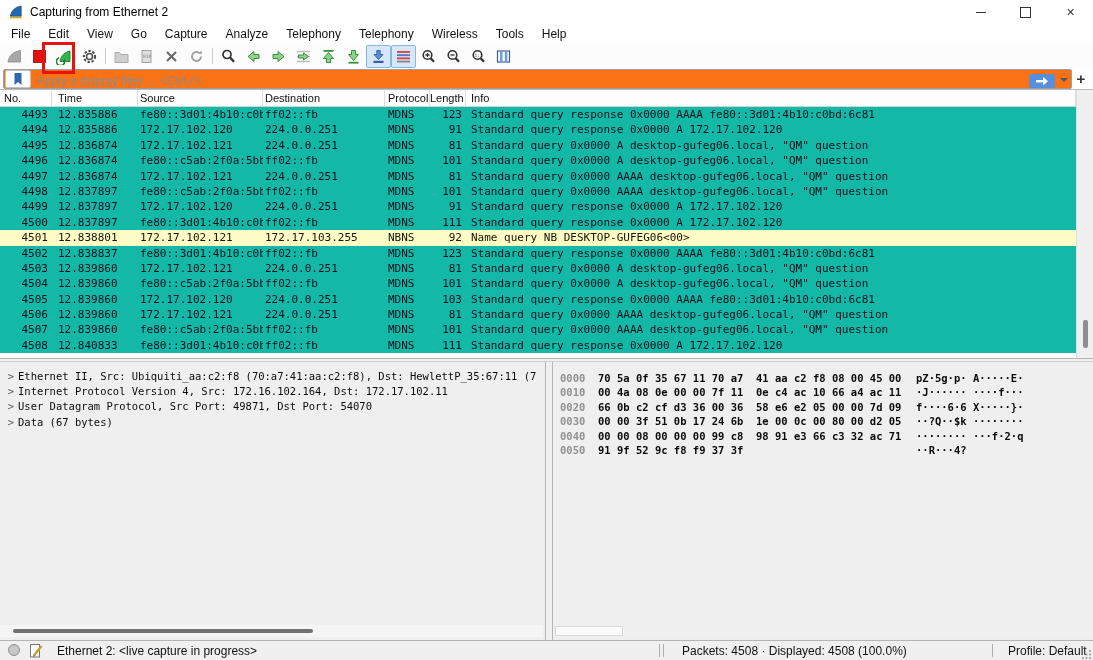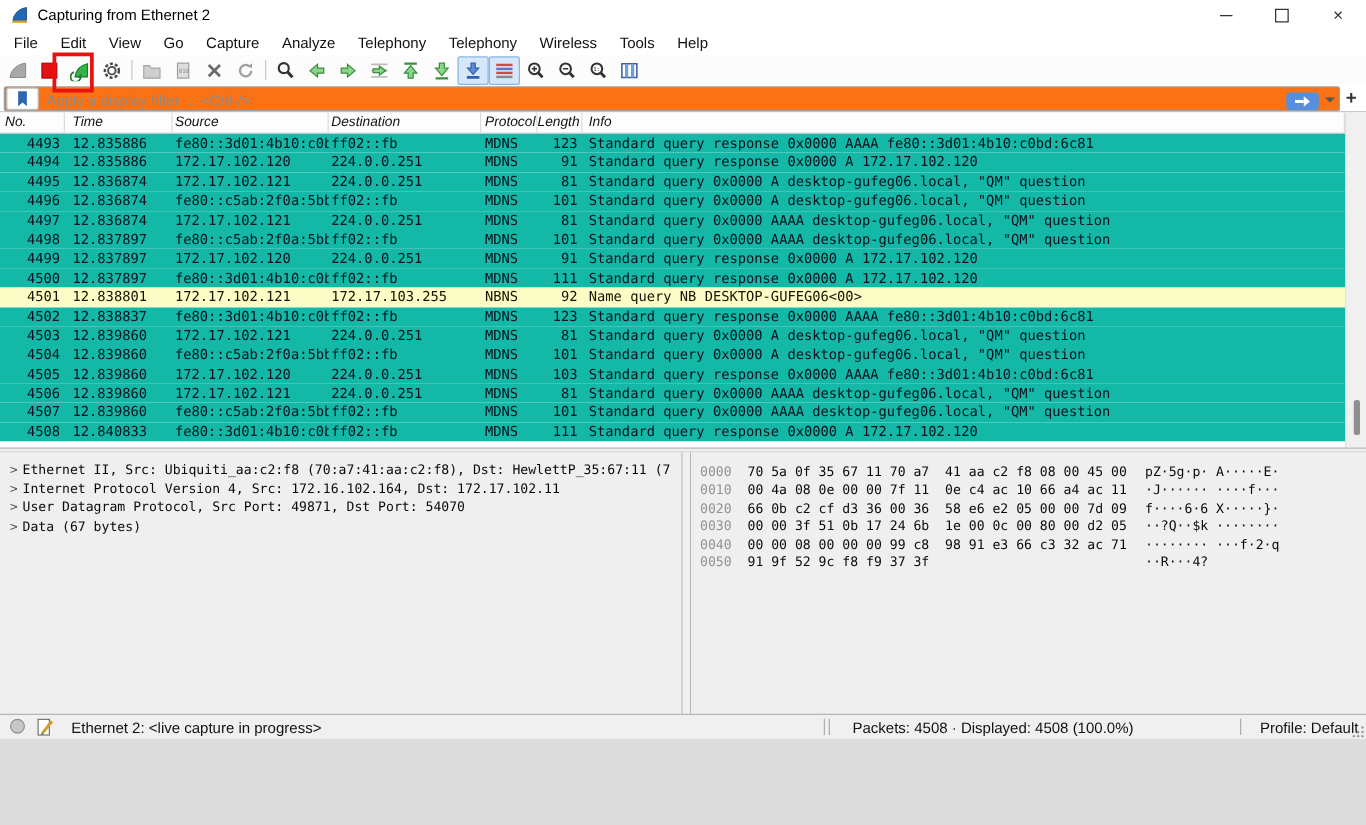--- a/index.html
+++ b/index.html
@@ -1,16 +1,16 @@
 <!DOCTYPE html>
 <html><head>
 <meta charset="utf-8">
 <style>
   html,body{margin:0;padding:0;background:#dcdcdc;}
-  .window{position:relative;width:1093px;height:591px;background:#ffffff;
+  .window{position:relative;width:1093px;height:660px;background:#ffffff;
     font-family:"Liberation Sans",sans-serif;outline:1px solid #9a9a9a;overflow:hidden;}
   
   .titlebar{position:absolute;left:0;top:0;width:100%;height:24px;background:#fff;display:flex;align-items:center;}
   .app-icon{width:16px;height:16px;margin:0 6px 0 8px;}
   .title-text{font-size:12px;color:#000;}
   .win-btns{position:absolute;right:0;top:0;height:24px;display:flex;}
   .win-btn{width:45px;height:24px;display:flex;align-items:center;justify-content:center;color:#333;}
   .glyph-min{width:10px;height:1px;background:#333;}
   .glyph-max{width:9px;height:9px;border:1px solid #333;}
   .glyph-close{font-size:14px;line-height:14px;color:#333;}
@@ -28,21 +28,21 @@
   .filter-box{flex:1;height:18px;border:1px solid #9f9f9f;border-radius:2px;background:#f97316;display:flex;align-items:flex-end;}
   .bm-btn{width:24px;height:16px;margin-left:1px;border:1px solid #c4c4c4;border-radius:2px;display:flex;align-items:center;justify-content:center;background:#fff;flex:none;}
   .filter-input{flex:1;border:0;outline:none;font-size:12px;color:#444;padding:0 0 0 6px;background:transparent;font-family:"Liberation Sans",sans-serif;}
   .filter-input::placeholder{color:#8a8a8a;opacity:1;}
   .apply-btn{width:26px;height:14px;background:#568fdd;border-radius:3px;display:flex;align-items:center;justify-content:center;margin-right:2px;flex:none;}
   .caret-btn{width:14px;height:16px;display:flex;align-items:center;justify-content:center;flex:none;}
   .caret{width:0;height:0;border-left:4px solid transparent;border-right:4px solid transparent;border-top:4px solid #555;}
   .plus-btn{width:18px;height:18px;display:flex;align-items:center;justify-content:center;font-size:15px;font-weight:bold;color:#333;flex:none;}
   
   .packet-list{position:absolute;left:0;top:90px;width:100%;height:268px;background:#fff;overflow:hidden;}
-  .plheader{display:flex;height:16px;border-bottom:1px solid #d4d4d4;font-size:11px;color:#111;align-items:center;background:#fdfdfd;margin-right:17px;font-style:italic;}
+  .plheader{display:flex;height:16px;border-bottom:1px solid #d4d4d4;font-size:11px;color:#111;align-items:center;background:#fdfdfd;margin-right:17px;}
   .hcell{border-right:1px solid #dcdcdc;height:16px;line-height:16px;box-sizing:border-box;overflow:hidden;white-space:nowrap;}
   .prows{position:absolute;left:0;top:17px;right:17px;bottom:0;font-family:"DejaVu Sans Mono","Liberation Mono",monospace;font-size:11px;}
   .prow{display:flex;height:15.4px;line-height:15.4px;white-space:nowrap;}
   .prow.mdns{background:#14b8a6;color:#06121f;}
   .prow.nbns{background:#fcfcc6;color:#151500;}
   .cell{overflow:hidden;white-space:nowrap;box-sizing:border-box;flex:none;}
   .c0{width:52px;text-align:right;padding-right:4px;}
   .c1{width:86px;padding-left:6px;}
   .c2{width:125px;padding-left:2px;}
   .c3{width:122px;padding-left:2px;}
@@ -59,21 +59,21 @@
   .details-pane{width:545px;background:#efefef;position:relative;overflow:hidden;flex:none;}
   .pane-div{width:8px;background:#f0f0f0;border-left:1px solid #b5b5b5;border-right:1px solid #b5b5b5;box-sizing:border-box;flex:none;}
   .hex-pane{flex:1;background:#efefef;position:relative;overflow:hidden;}
   .dlines{padding-top:7px;font-family:"DejaVu Sans Mono","Liberation Mono",monospace;font-size:10.5px;color:#0a0a0a;}
   .dline{height:15.2px;line-height:15.2px;white-space:nowrap;overflow:hidden;}
   .chev{display:inline-block;width:14px;text-align:center;color:#555;margin-left:4px;}
   .hscroll{position:absolute;left:0;right:2px;bottom:3px;height:12px;background:#f5f5f5;}
   .hthumb{position:absolute;left:13px;top:4px;width:300px;height:4px;background:#717171;border-radius:2px;}
   .hscroll2{position:absolute;left:0;bottom:3px;height:12px;width:100%;background:#f0f0f0;}
   .hthumb2{position:absolute;left:2px;top:1px;width:68px;height:10px;background:#fbfbfb;border:1px solid #d8d8d8;box-sizing:border-box;}
-  .hxlines{padding-top:9px;font-family:"DejaVu Sans Mono","Liberation Mono",monospace;font-size:10.5px;color:#0a0a0a;}
+  .hxlines{padding-top:9px;font-family:"DejaVu Sans Mono","Liberation Mono",monospace;font-size:10.5px;color:#0a0a0a;font-weight:bold;}
   .hxline{height:14.4px;line-height:14.4px;display:flex;white-space:pre;}
   .hxoff{width:30px;padding-left:7px;color:#919191;flex:none;}
   .hxhex{width:318px;padding-left:8px;flex:none;}
   .hxascii{flex:1;}
   
   .statusbar{position:absolute;left:0;bottom:0;width:100%;height:20px;background:#f0f0f0;border-top:1px solid #b5b5b5;box-sizing:border-box;font-size:12px;color:#111;}
   .sb-dot{position:absolute;left:8px;top:3px;width:12px;height:12px;border-radius:50%;background:#c7c7c7;border:1px solid #8f8f8f;box-sizing:border-box;}
   .sb-comment{position:absolute;left:28px;top:2px;}
   .sb-left-text{position:absolute;left:57px;top:3px;}
   .sb-sep{position:absolute;top:3px;width:1px;height:13px;background:#adadad;}

